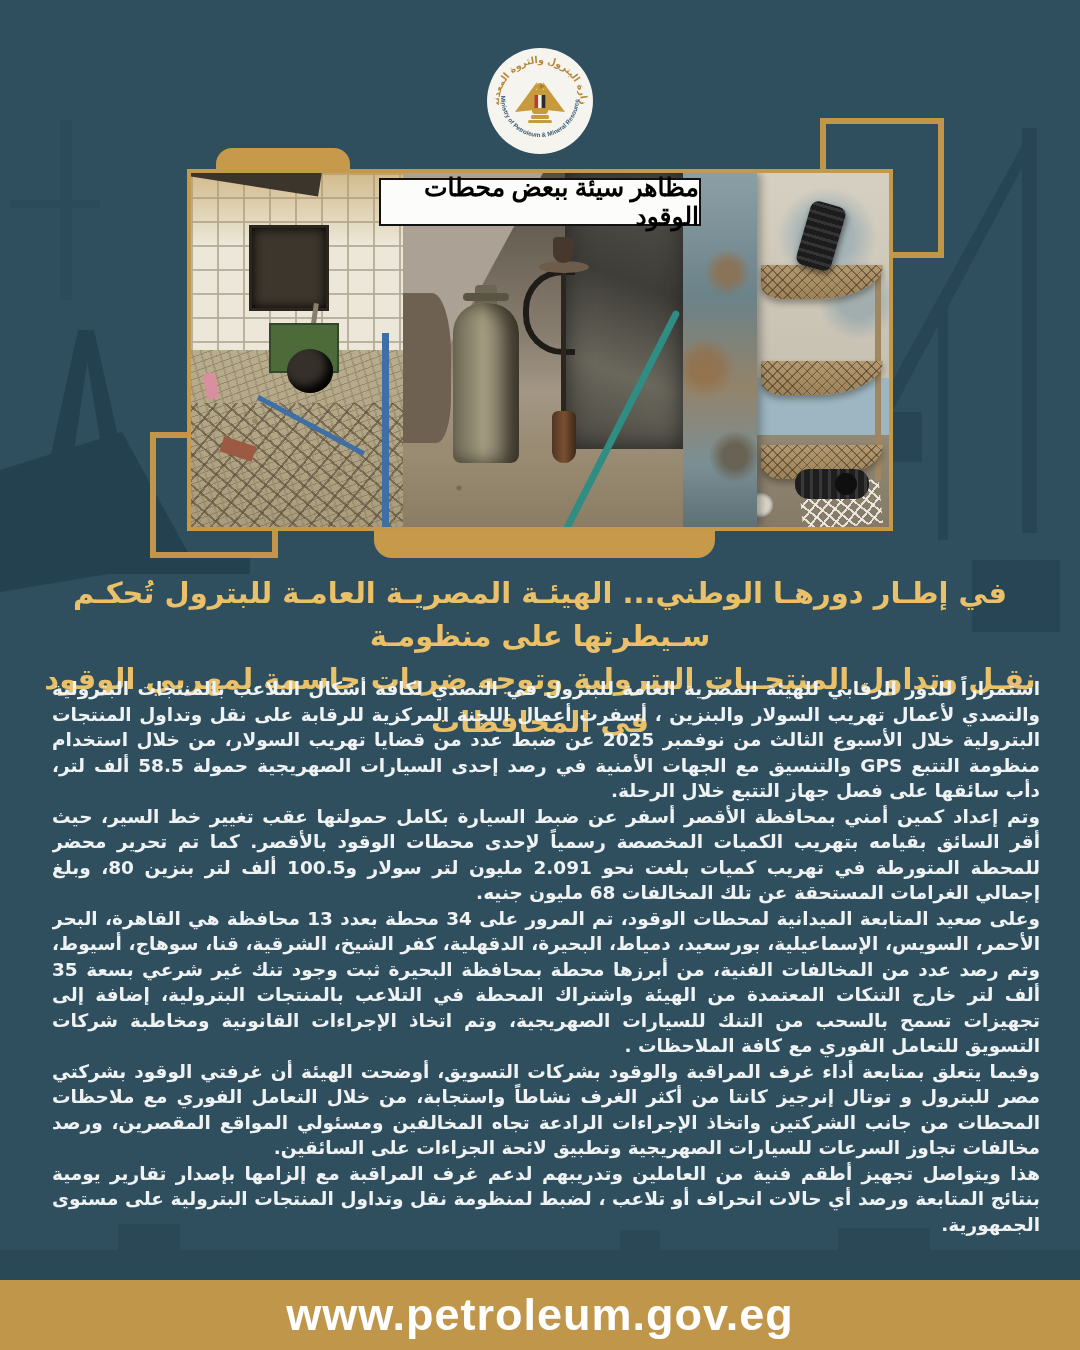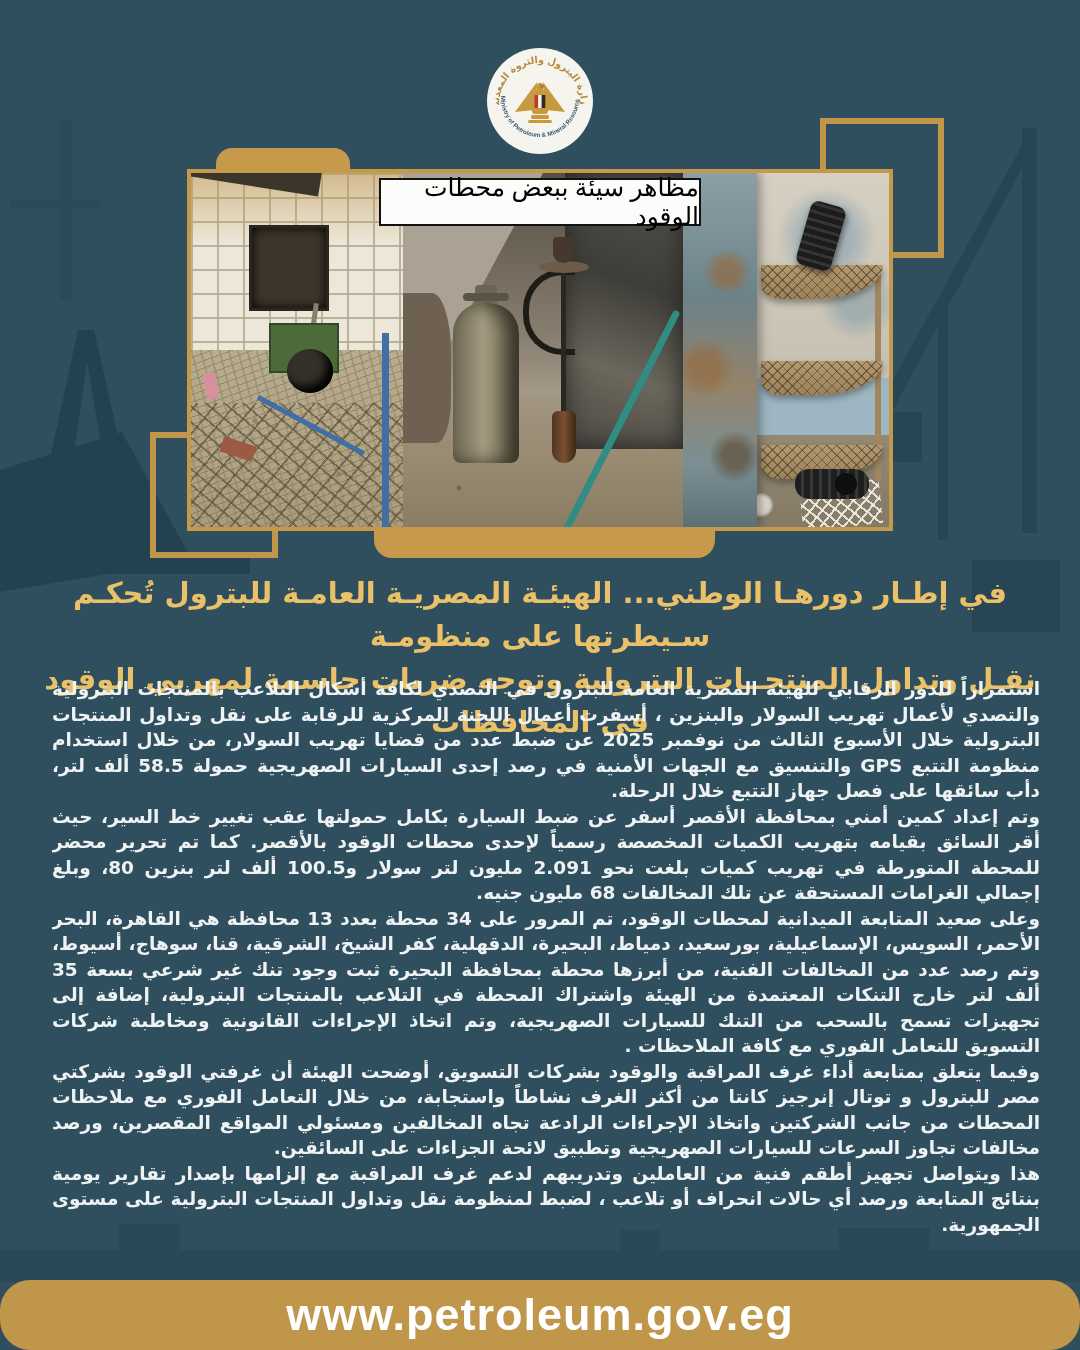--- a/index.html
+++ b/index.html
@@ -90,31 +90,31 @@
     repeating-linear-gradient(90deg,#1e1e1e 0 6px,#383838 6px 9px);border-radius:14px;}
   .p3-filt2cap{left:152px;top:300px;width:22px;height:22px;background:#0f0f0f;border-radius:50%;}
   .p3-mesh{left:118px;top:310px;width:80px;height:44px;background:
     repeating-linear-gradient(45deg,rgba(240,238,230,.9) 0 2px,transparent 2px 9px),
     repeating-linear-gradient(-45deg,rgba(240,238,230,.9) 0 2px,transparent 2px 9px);transform:rotate(-6deg);}
   .p3-wheel{left:66px;top:320px;width:24px;height:24px;background:#ddd8cb;border-radius:50%;box-shadow:inset 0 0 4px #555;}
   
   .caption{position:absolute;left:50%;top:178px;transform:translateX(-50%);z-index:5;
     width:318px;height:44px;background:#fcfcfa;border:2px solid #121212;
     display:flex;align-items:center;justify-content:center;
-    font-family:"Liberation Serif","DejaVu Serif",serif;font-weight:normal;font-size:25px;color:#000;direction:rtl;}
+    font-family:"Liberation Serif","DejaVu Serif",serif;font-weight:bold;font-size:25px;color:#000;direction:rtl;}
   
   .headline{position:absolute;left:30px;right:30px;top:572px;z-index:3;text-align:center;direction:rtl;
     color:#eac169;font-weight:bold;font-size:29px;line-height:43px;}
   
   .body-text{position:absolute;left:52px;right:40px;top:676px;height:586px;z-index:3;overflow:hidden;
     direction:rtl;text-align:justify;color:#eef2f3;font-weight:bold;font-size:18.5px;line-height:25.5px;}
   .body-text p{margin:0;}
   
   .footer{position:absolute;left:0;bottom:0;width:100%;height:70px;background:#c0964a;z-index:6;
-    display:flex;align-items:center;justify-content:center;border-radius:30px;}
+    display:flex;align-items:center;justify-content:center;}
   .footer span{font-family:"Liberation Sans","DejaVu Sans",sans-serif;font-weight:bold;font-size:45px;color:#fff;letter-spacing:1px;}
 </style>
 </head>
 <body>
 
 <div class="poster">
 
   <svg class="bg-art" viewBox="0 0 1080 1350">
     <g fill="#22404e" opacity="0.6">
       <rect x="1022" y="128" width="15" height="405"></rect>

